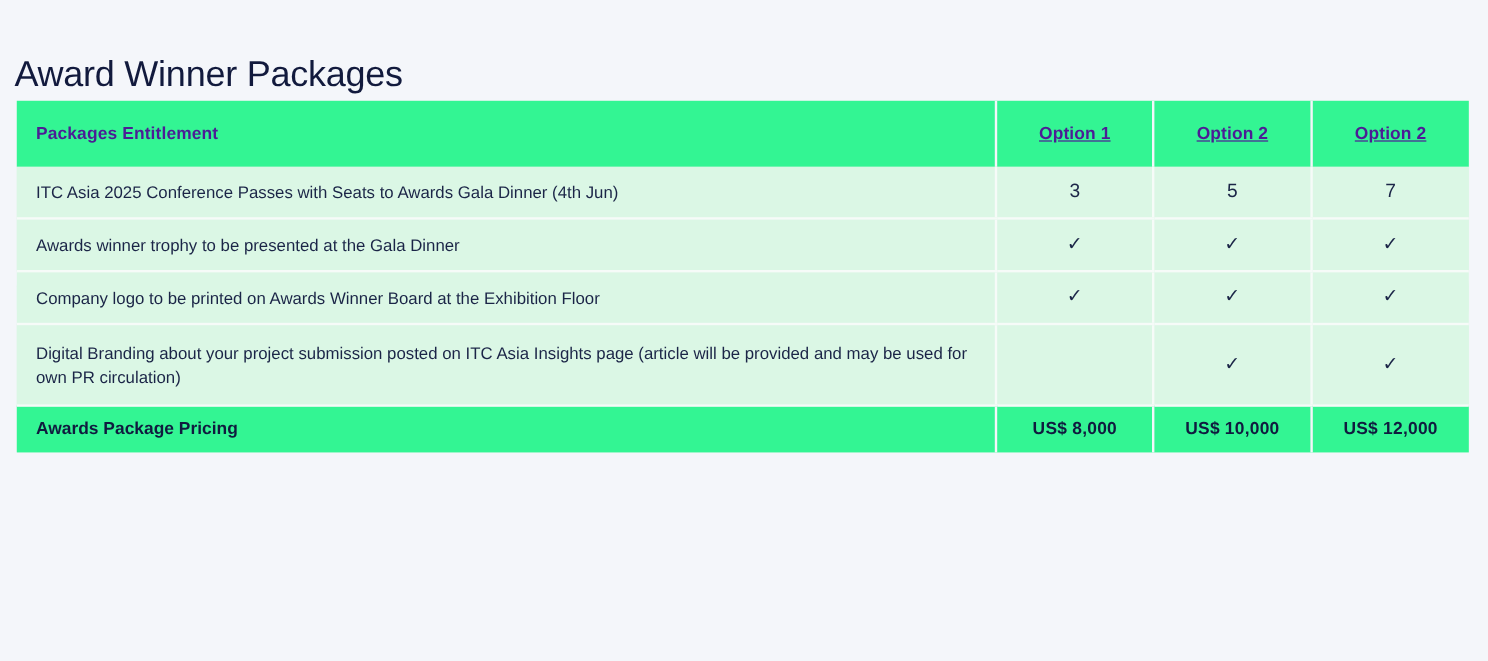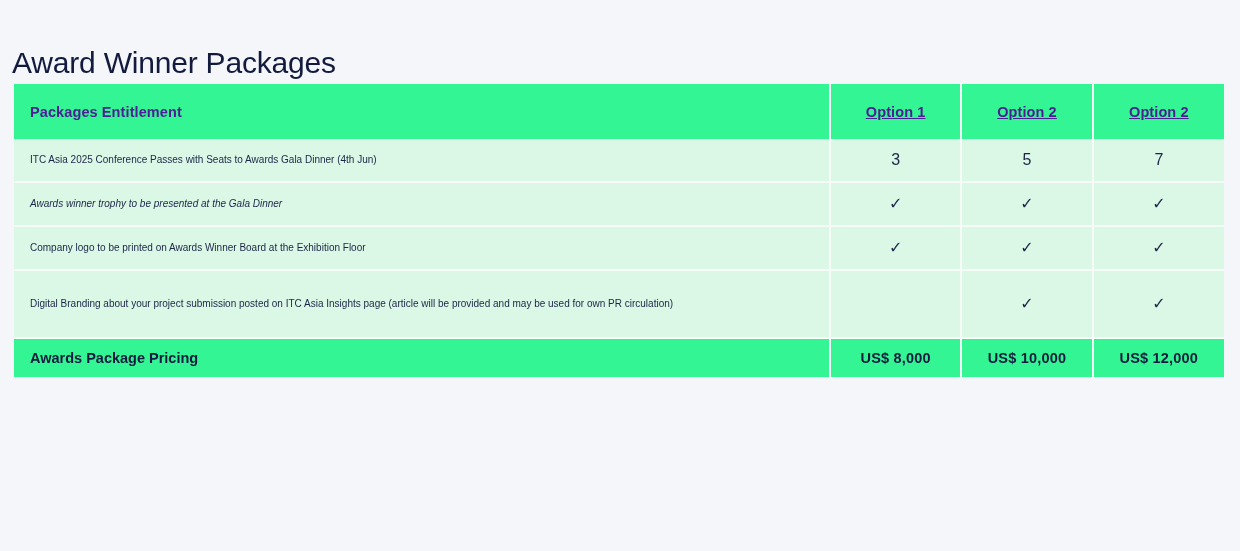--- a/index.html
+++ b/index.html
@@ -63,35 +63,35 @@
     padding-left: 16px;
   }
   table.pkg thead th.opt {
     text-align: center;
     border-left: 2px solid #f4f6fa;
     text-decoration: underline;
   }
 
   table.pkg tbody td {
     background: #dbf7e5;
-    font-size: 10px;
+    font-size: 14px;
     color: #1b2547;
     padding: 9px 12px 9px 16px;
     border-bottom: 2px solid #f6fbf8;
     vertical-align: middle;
     line-height: 20px;
   }
   table.pkg tbody td.opt {
     text-align: center;
     padding: 9px 4px;
     border-left: 2px solid #f6fbf8;
     font-size: 16px;
   }
   table.pkg tbody tr.r1 td { height: 24px; }
-  table.pkg tbody tr.r2 td { height: 24px; font-style: italic; }
+  table.pkg tbody tr.r2 td { height: 24px; }
   table.pkg tbody tr.r3 td { height: 24px; border-radius: 13px; }
   table.pkg tbody tr.r4 td { height: 48px; }
   table.pkg tbody tr.r5 td { height: 48px; }
   table.pkg tbody tr.r6 td { height: 48px; }
   table.pkg tbody tr.r7 td { height: 48px; }
 
   table.pkg tfoot td {
     background: #33f593;
     color: #101b3f;
     font-size: 14.5px;

